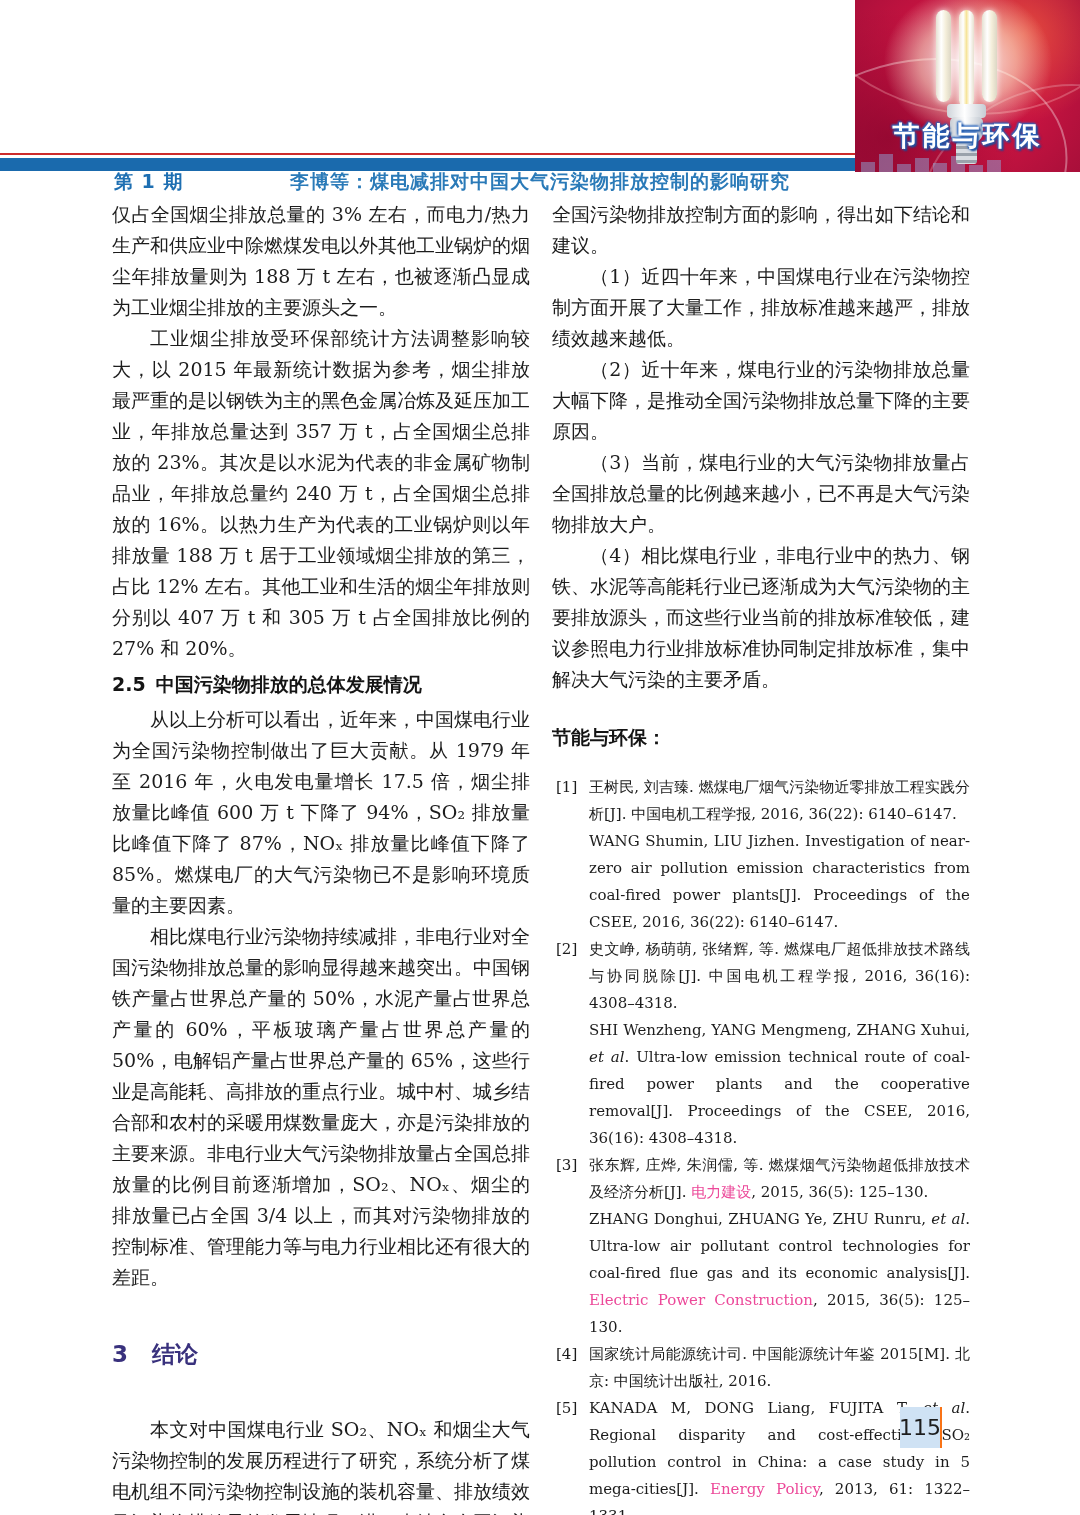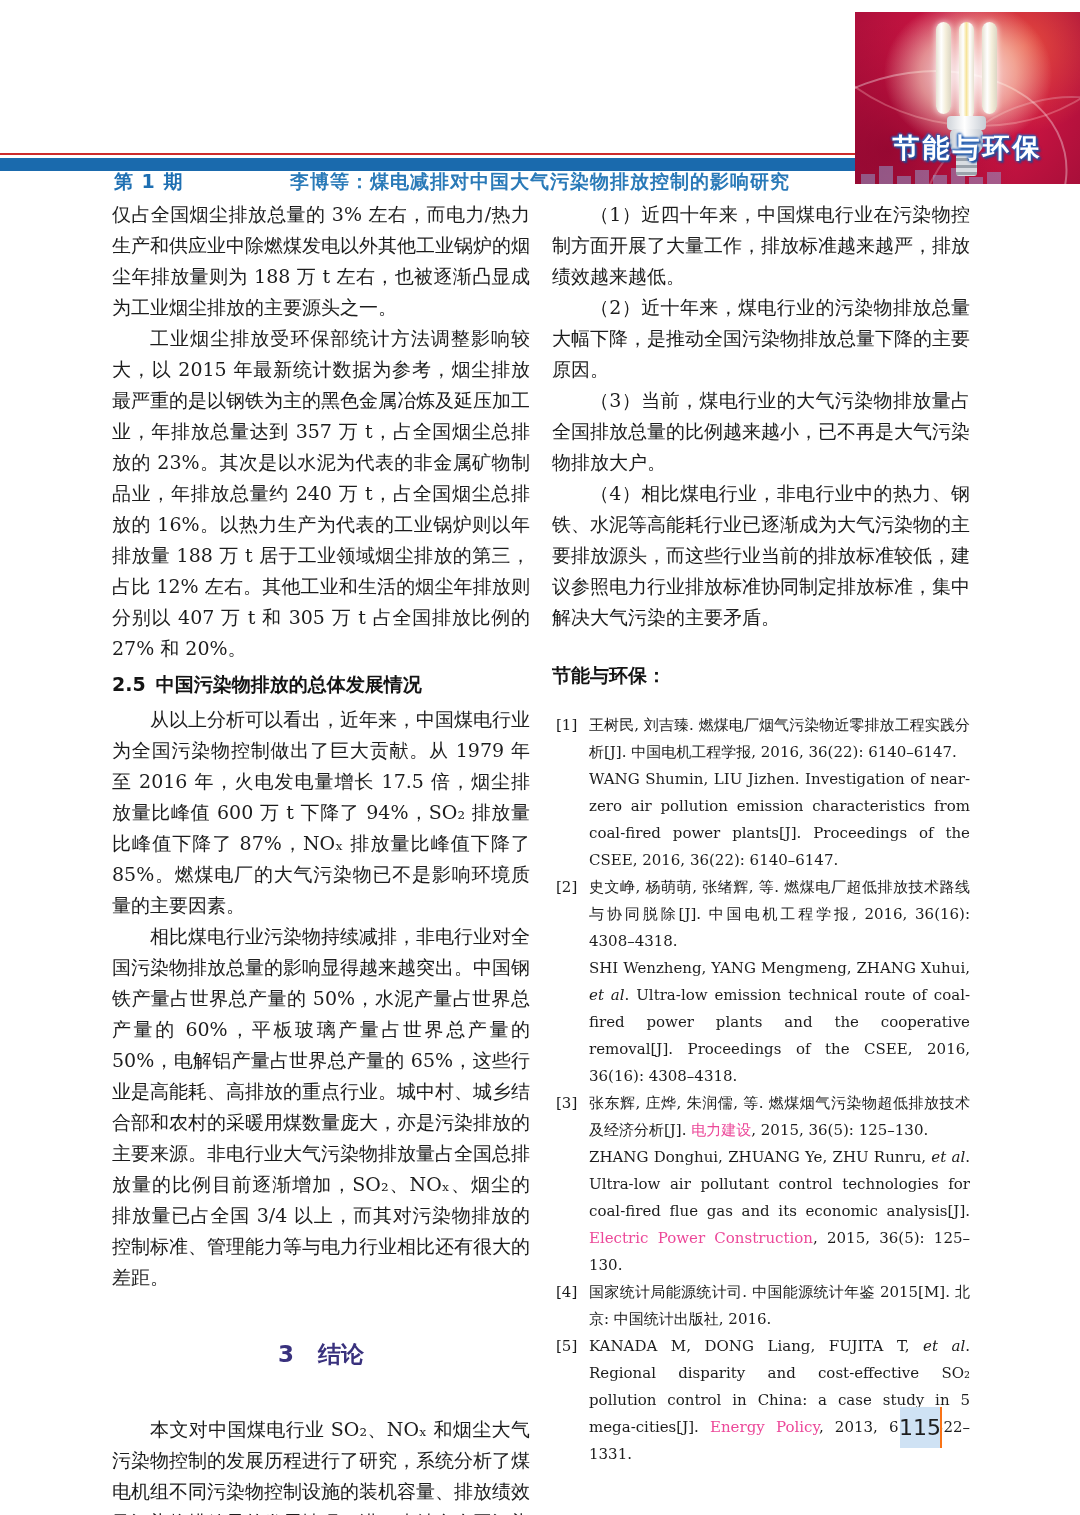--- a/index.html
+++ b/index.html
@@ -18,21 +18,20 @@
     font-size:19px; font-weight:bold; color:#2a7ab8; letter-spacing:1px; }
   .rule-red  { position:absolute; top:153px; left:0; width:858px; height:2px; background:#cd2b2b; }
   .rule-blue { position:absolute; top:158px; left:0; width:858px; height:13px; background:#1a6aad; }
 
   
   .badge { position:absolute; left:855px; top:0; width:225px; height:172px; overflow:hidden;
     background:
       radial-gradient(circle at 75% 20%, rgba(255,120,60,.55) 0%, rgba(255,120,60,0) 40%),
       radial-gradient(circle at 15% 80%, rgba(120,0,40,.55) 0%, rgba(120,0,40,0) 55%),
       radial-gradient(circle at 50% 45%, #d8184a 0%, #c41340 55%, #a80f3a 100%);
-    margin-top: 12px;
   }
   .badge .arc { position:absolute; border-radius:50%; border:2px solid rgba(255,255,255,.35); }
   .arc.a1 { width:300px; height:220px; left:-90px; top:60px; transform:rotate(-12deg); }
   .arc.a2 { width:340px; height:260px; left:-60px; top:-150px; transform:rotate(8deg); border-color:rgba(255,200,200,.3); }
   .arc.a3 { width:260px; height:200px; left:60px; top:90px; transform:rotate(-25deg); border-color:rgba(255,255,255,.22); }
   .skyline { position:absolute; bottom:0; left:0; width:100%; height:22px; display:flex; align-items:flex-end; gap:4px; padding-left:6px; opacity:.45; }
   .skyline .bld { background:#8fb4e8; width:14px; }
   .glow { position:absolute; left:50%; top:62px; transform:translate(-50%,-50%);
     width:170px; height:150px; border-radius:50%;
     background:radial-gradient(ellipse, rgba(255,255,255,.95) 0%, rgba(255,244,214,.55) 40%, rgba(255,255,255,0) 70%); }
@@ -57,21 +56,21 @@
   .col { position:absolute; top:199px; width:418px; font-size:19px; line-height:31px; text-align:justify; }
   .col-left  { left:112px; }
   .col-right { left:552px; }
   .col p { margin:0; }
   .col p.ind { text-indent:2em; }
 
   .subheading { font-family:"DejaVu Sans", sans-serif; font-weight:bold; font-size:19px;
     margin:5px 0 4px; text-align:left; color:#141414; }
   .subheading .h-num { margin-right:10px; }
   .section-heading { font-family:"DejaVu Sans", sans-serif; font-weight:bold; font-size:23px;
-    color:#39317d; margin:46px 0 44px; text-align:center; }
+    color:#39317d; margin:46px 0 44px; text-align:left; }
   .section-heading .h-num { margin-right:24px; }
   .refs-heading { font-family:"DejaVu Sans", sans-serif; font-weight:bold; font-size:19px;
     margin:27px 0 21px; text-align:left; color:#141414; }
 
   
   .references { font-size:15px; line-height:27px; }
   .ref { position:relative; padding-left:37px; }
   .ref-num { position:absolute; left:4px; top:0; }
   .ref-entry { margin:0; text-align:justify; }
   .ref-link { color:#ec4899; }
@@ -123,20 +122,21 @@
   <p>仅占全国烟尘排放总量的 3% 左右，而电力/热力生产和供应业中除燃煤发电以外其他工业锅炉的烟尘年排放量则为 188 万 t 左右，也被逐渐凸显成为工业烟尘排放的主要源头之一。</p>
   <p class="ind">工业烟尘排放受环保部统计方法调整影响较大，以 2015 年最新统计数据为参考，烟尘排放最严重的是以钢铁为主的黑色金属冶炼及延压加工业，年排放总量达到 357 万 t，占全国烟尘总排放的 23%。其次是以水泥为代表的非金属矿物制品业，年排放总量约 240 万 t，占全国烟尘总排放的 16%。以热力生产为代表的工业锅炉则以年排放量 188 万 t 居于工业领域烟尘排放的第三，占比 12% 左右。其他工业和生活的烟尘年排放则分别以 407 万 t 和 305 万 t 占全国排放比例的 27% 和 20%。</p>
   <h3 class="subheading"><span class="h-num">2.5</span><span>中国污染物排放的总体发展情况</span></h3>
   <p class="ind">从以上分析可以看出，近年来，中国煤电行业为全国污染物控制做出了巨大贡献。从 1979 年至 2016 年，火电发电量增长 17.5 倍，烟尘排放量比峰值 600 万 t 下降了 94%，SO₂ 排放量比峰值下降了 87%，NOₓ 排放量比峰值下降了 85%。燃煤电厂的大气污染物已不是影响环境质量的主要因素。</p>
   <p class="ind">相比煤电行业污染物持续减排，非电行业对全国污染物排放总量的影响显得越来越突出。中国钢铁产量占世界总产量的 50%，水泥产量占世界总产量的 60%，平板玻璃产量占世界总产量的 50%，电解铝产量占世界总产量的 65%，这些行业是高能耗、高排放的重点行业。城中村、城乡结合部和农村的采暖用煤数量庞大，亦是污染排放的主要来源。非电行业大气污染物排放量占全国总排放量的比例目前逐渐增加，SO₂、NOₓ、烟尘的排放量已占全国 3/4 以上，而其对污染物排放的控制标准、管理能力等与电力行业相比还有很大的差距。</p>
   <h2 class="section-heading"><span class="h-num">3</span><span>结论</span></h2>
   <p class="ind">本文对中国煤电行业 SO₂、NOₓ 和烟尘大气污染物控制的发展历程进行了研究，系统分析了煤电机组不同污染物控制设施的装机容量、排放绩效及污染物排放量的发展情况，进一步结合全国污染物排放的总体情况，研究了煤电行业减排对</p>
 </div>
 
 <div class="col col-right">
+  <p>全国污染物排放控制方面的影响，得出如下结论和建议。</p>
   <p class="ind">（1）近四十年来，中国煤电行业在污染物控制方面开展了大量工作，排放标准越来越严，排放绩效越来越低。</p>
   <p class="ind">（2）近十年来，煤电行业的污染物排放总量大幅下降，是推动全国污染物排放总量下降的主要原因。</p>
   <p class="ind">（3）当前，煤电行业的大气污染物排放量占全国排放总量的比例越来越小，已不再是大气污染物排放大户。</p>
   <p class="ind">（4）相比煤电行业，非电行业中的热力、钢铁、水泥等高能耗行业已逐渐成为大气污染物的主要排放源头，而这些行业当前的排放标准较低，建议参照电力行业排放标准协同制定排放标准，集中解决大气污染的主要矛盾。</p>
   <h3 class="refs-heading">节能与环保：</h3>
   <div class="references">
       <div class="ref">
         <span class="ref-num">[1]</span>
         <p class="ref-entry"><span>王树民, 刘吉臻. 燃煤电厂烟气污染物近零排放工程实践分析[J]. 中国电机工程学报, 2016, 36(22): 6140–6147.</span></p>
         <p class="ref-entry"><span>WANG Shumin, LIU Jizhen. Investigation of near-zero air pollution emission characteristics from coal-fired power plants[J]. Proceedings of the CSEE, 2016, 36(22): 6140–6147.</span></p>

